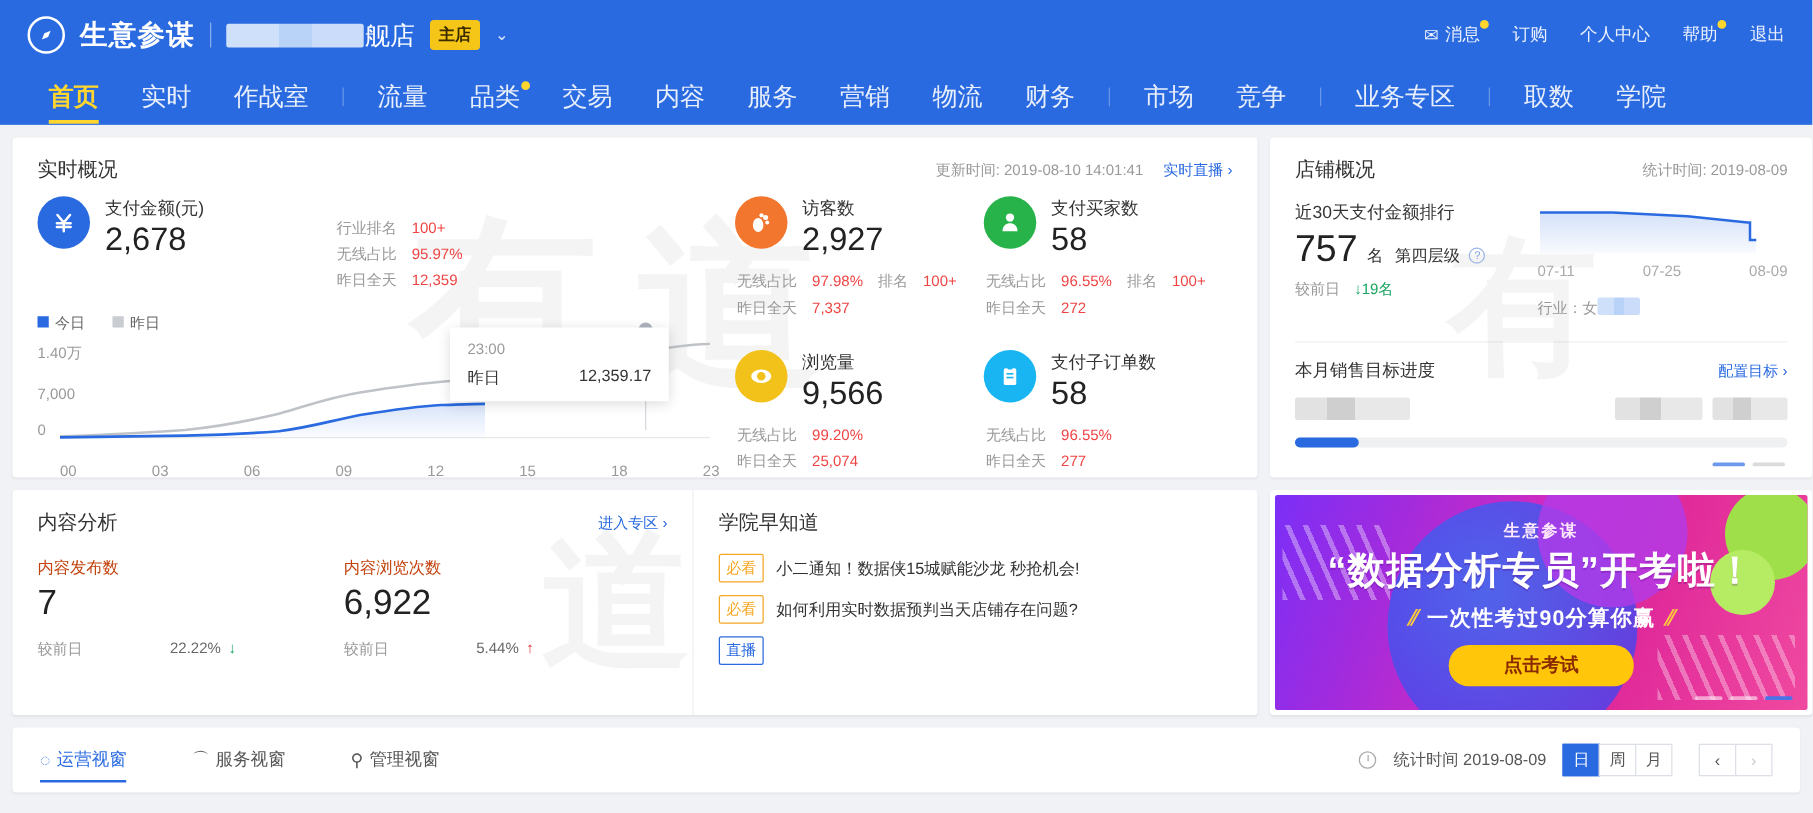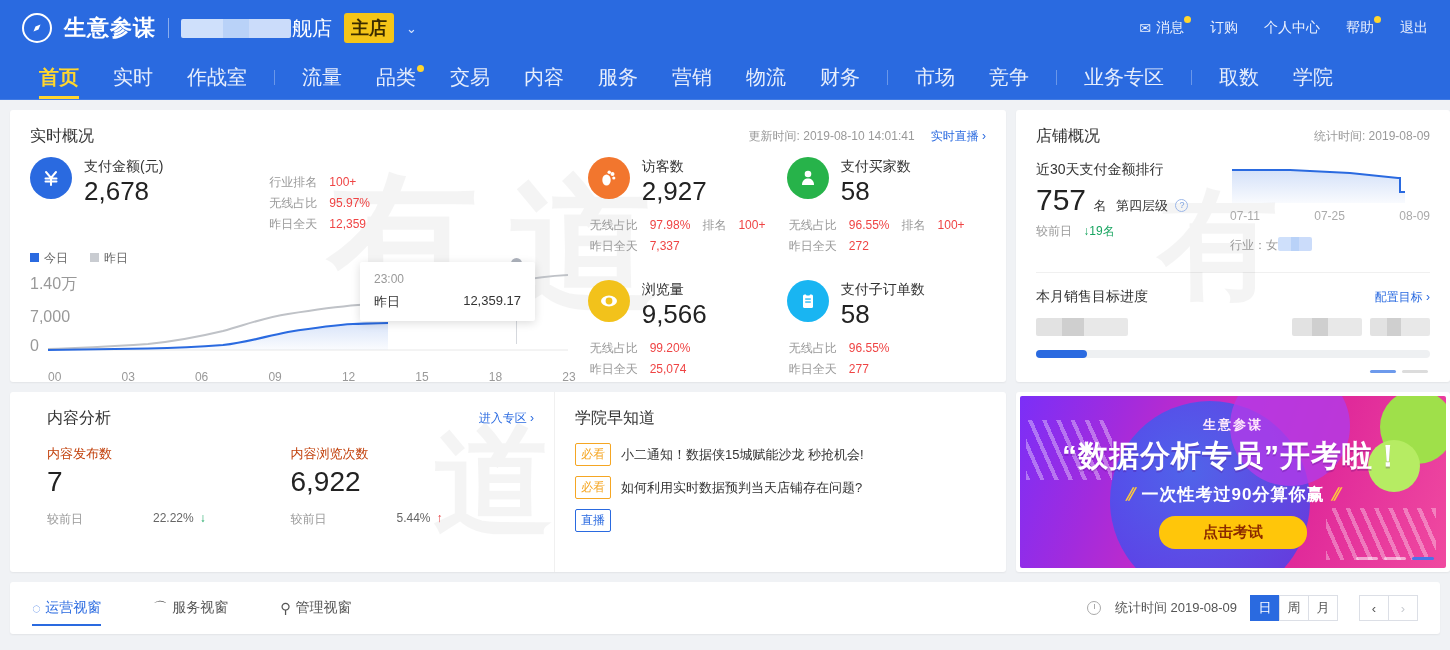--- a/index.html
+++ b/index.html
@@ -28,21 +28,21 @@
   }
   .vsep { width:1px; height:20px; background: rgba(255,255,255,.45); margin: 0 12px; }
   .shop-name { color: #fff; font-size: 20px; display:flex; align-items:center; }
   .redact {
     display:inline-block; height: 19px; border-radius:2px;
     background: linear-gradient(90deg,#cfe0fb 0 38%, #b9d2f8 38% 62%, #cbdcfa 62% 100%);
     vertical-align: middle; margin-right:1px;
   }
   .tag-main {
     margin-left: 12px; background: #f5c518; color: #3b2c00;
-    font-size: 18px; padding: 3px 7px; border-radius: 3px; font-weight: bold;
+    font-size: 13px; padding: 3px 7px; border-radius: 3px; font-weight: bold;
   }
   .caret-down {
     margin-left: 12px; color: #d8e4fb; font-size: 13px;
   }
   .top-right {
     margin-left: auto; display: flex; align-items: center; gap: 26px;
   }
   .top-link {
     color: #eaf0fd; font-size: 14px; position: relative;
     display: flex; align-items: center; gap: 5px; cursor: pointer;
@@ -119,21 +119,21 @@
 
   .rt-mid { width: 200px; }
   .rt-right { width: 200px; }
   .metric-block { margin-bottom: 22px; }
   .metric-block .sub-table { margin-top: 7px; }
 
   
   .chart-area { position: relative; height: 130px; margin-top: 14px; }
   .legend { display:flex; gap: 22px; font-size: 12px; color:#666; margin-bottom: 6px;}
   .legend i { display:inline-block; width:9px;height:9px;margin-right:5px; }
-  .y-label { position:absolute; left:0; font-size: 16px; color:#999; }
+  .y-label { position:absolute; left:0; font-size: 12px; color:#999; }
   .x-axis { display:flex; justify-content:space-between; font-size:12px;color:#999;
             padding-left: 18px; margin-top: 2px; }
   .tooltip {
     position:absolute; left: 330px; top: 12px; width: 175px;
     background:#fff; box-shadow: 0 2px 10px rgba(0,0,0,.14);
     padding: 10px 14px; z-index: 6; border-radius:2px;
   }
   .tooltip .t-time { font-size: 12px; color:#999; margin-bottom: 7px; }
   .tooltip .t-row { display:flex; justify-content:space-between; font-size:13px; color:#333; }
   .tooltip-dot {
@@ -173,21 +173,21 @@
     background: linear-gradient(90deg,#e2e2e2 0 28%,#cfcfcf 28% 52%,#e8e8e8 52% 100%);
   }
   .progress-track { margin: 14px 20px 0 20px; height:8px; background:#eef0f2; border-radius:4px;}
   .progress-fill { height:8px; background:#2a6ae0; border-radius:4px; width: 13%; }
   .pager-dots { display:flex; gap:6px; justify-content:flex-end; padding: 12px 22px 0 0; }
   .pager-dots span { width:26px;height:3px;background:#dcdcdc;border-radius:2px; }
   .pager-dots span.on { background:#6d9aec; }
 
   
   #content-card { height: 180px; margin-top: 10px; display:flex; }
-  .ca-left { width: 545px; border-right: 1px solid #f0f0f0; padding-left: 17px; }
+  .ca-left { width: 545px; border-right: 1px solid #f0f0f0; }
   .ca-right { flex: 1; }
   .ca-metrics { display:flex; padding: 16px 20px 0 20px; position:relative; z-index:2;}
   .ca-metric { width: 245px; }
   .ca-label { font-size:13px; color:#c2410c; }
   .ca-value { font-size:28px; color:#222; line-height: 38px; }
   .ca-cmp { display:flex; font-size:12px; color:#999; margin-top: 10px; }
   .ca-cmp .pct { margin-left: 70px; color:#666; }
   .news-list { padding: 14px 20px 0 20px; position:relative; z-index:2; }
   .news-item { display:flex; align-items:center; margin-bottom: 10px; }
   .news-tag {

